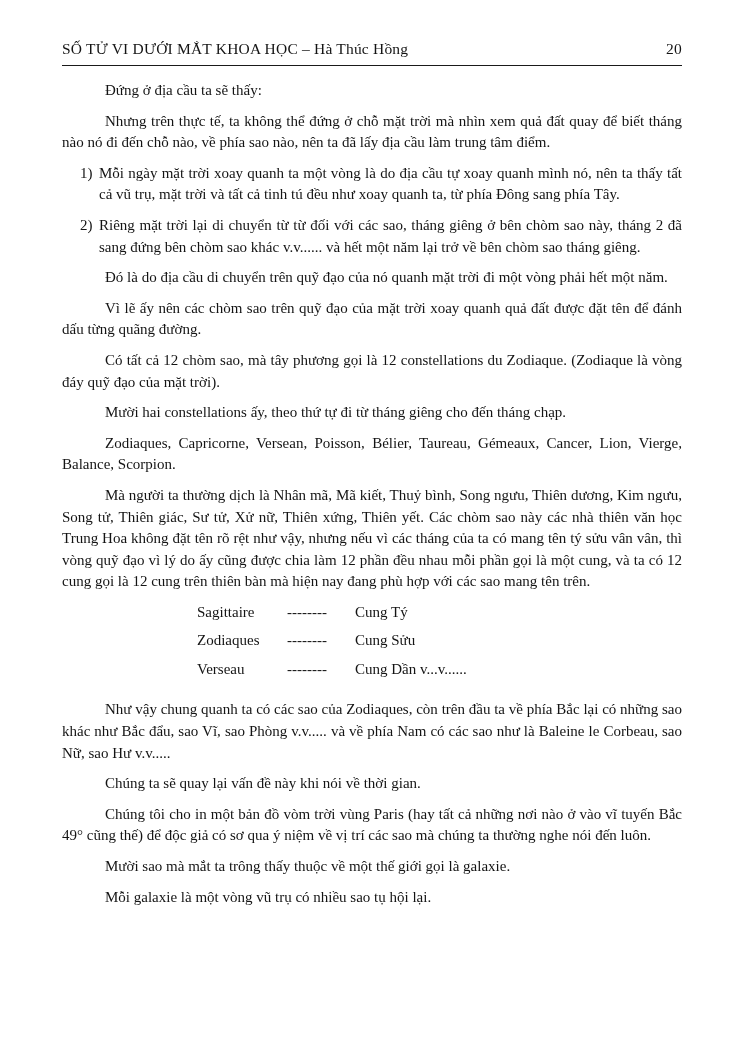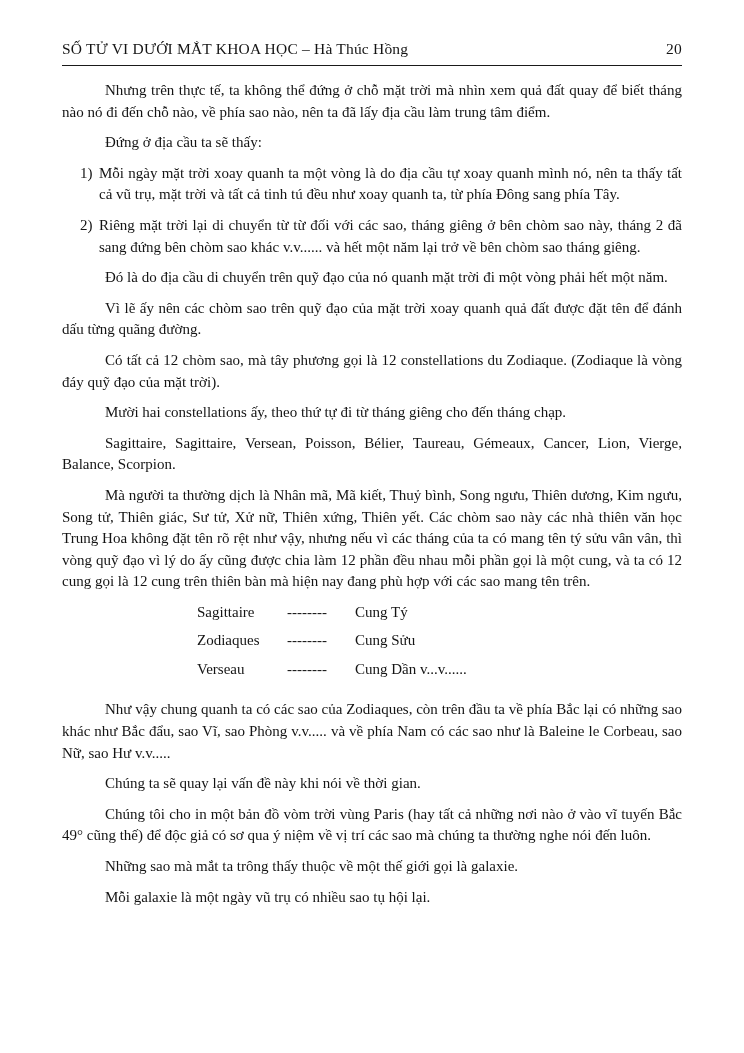--- a/index.html
+++ b/index.html
@@ -65,43 +65,43 @@
 
 <div class="page">
 
   <header class="page-header">
     <span>SỐ TỬ VI DƯỚI MẮT KHOA HỌC – Hà Thúc Hồng</span>
     <span>20</span>
   </header>
 
   <main class="page-body">
 
+    <p class="para">Đứng ở địa cầu ta sẽ thấy:</p>
+
     <p class="para">Nhưng trên thực tế, ta không thể đứng ở chỗ mặt trời mà nhìn xem quả đất quay để biết tháng nào nó đi đến chỗ nào, về phía sao nào, nên ta đã lấy địa cầu làm trung tâm điểm.</p>
-
-    <p class="para">Đứng ở địa cầu ta sẽ thấy:</p>
 
     <div class="list-item">
       <span class="list-marker">1)</span>
       <span>Mỗi ngày mặt trời xoay quanh ta một vòng là do địa cầu tự xoay quanh mình nó, nên ta thấy tất cả vũ trụ, mặt trời và tất cả tinh tú đều như xoay quanh ta, từ phía Đông sang phía Tây.</span>
     </div>
 
     <div class="list-item">
       <span class="list-marker">2)</span>
       <span>Riêng mặt trời lại di chuyển từ từ đối với các sao, tháng giêng ở bên chòm sao này, tháng 2 đã sang đứng bên chòm sao khác v.v...... và hết một năm lại trở về bên chòm sao tháng giêng.</span>
     </div>
 
     <p class="para">Đó là do địa cầu di chuyển trên quỹ đạo của nó quanh mặt trời đi một vòng phải hết một năm.</p>
 
     <p class="para">Vì lẽ ấy nên các chòm sao trên quỹ đạo của mặt trời xoay quanh quả đất được đặt tên để đánh dấu từng quãng đường.</p>
 
     <p class="para">Có tất cả 12 chòm sao, mà tây phương gọi là 12 constellations du Zodiaque. (Zodiaque là vòng đáy quỹ đạo của mặt trời).</p>
 
     <p class="para">Mười hai constellations ấy, theo thứ tự đi từ  tháng giêng cho đến tháng chạp.</p>
 
-    <p class="para">Sagittaire, Sagittaire, Versean, Poisson, Bélier, Taureau, Gémeaux, Cancer, Lion, Vierge, Balance, Scorpion.</p>
+    <p class="para">Zodiaques, Capricorne, Versean, Poisson, Bélier, Taureau, Gémeaux, Cancer, Lion, Vierge, Balance, Scorpion.</p>
 
     <p class="para">Mà người ta thường dịch là Nhân mã, Mã kiết, Thuỷ bình, Song ngưu, Thiên dương, Kim ngưu, Song tử, Thiên giác, Sư tử, Xử nữ, Thiên xứng, Thiên yết. Các chòm sao này các nhà thiên văn học Trung Hoa không đặt tên rõ rệt như vậy, nhưng nếu vì các tháng của ta có mang tên tý sửu vân vân, thì vòng quỹ đạo vì lý do ấy cũng được chia làm 12 phần đều nhau mỗi phần gọi là một cung, và ta có 12 cung gọi là 12 cung trên thiên bàn mà hiện nay đang phù hợp với các sao mang tên trên.</p>
 
     <div class="mapping-table">
       <div class="map-row">
         <span class="map-sign">Sagittaire</span>
         <span class="map-sep">--------</span>
         <span class="map-cung">Cung Tý</span>
       </div>
       <div class="map-row">
@@ -116,18 +116,18 @@
       </div>
     </div>
 
     <p class="para">Như vậy chung quanh ta có các sao của Zodiaques, còn trên đầu ta về phía Bắc lại có những sao khác như Bắc đẩu, sao Vĩ, sao Phòng v.v..... và về phía Nam có các sao như là Baleine le Corbeau, sao Nữ, sao Hư v.v.....</p>
 
     <p class="para">Chúng ta sẽ quay lại vấn đề này khi nói về thời gian.</p>
 
     <p class="para">Chúng tôi cho in một bản đồ vòm trời vùng Paris (hay tất cả những nơi nào ở vào vĩ tuyến Bắc 49° cũng thế) để độc giả có sơ qua ý niệm về vị trí các sao mà chúng ta thường nghe nói đến luôn.</p>
 
 
-    <p class="para">Những sao mà mắt ta trông thấy thuộc về một thế giới gọi là galaxie.</p>
+    <p class="para">Mười sao mà mắt ta trông thấy thuộc về một thế giới gọi là galaxie.</p>
 
-    <p class="para">Mỗi galaxie là một ngày vũ trụ có nhiều sao tụ hội lại.</p>
+    <p class="para">Mỗi galaxie là một vòng vũ trụ có nhiều sao tụ hội lại.</p>
 
   </main>
 </div>
 
 </body></html>

